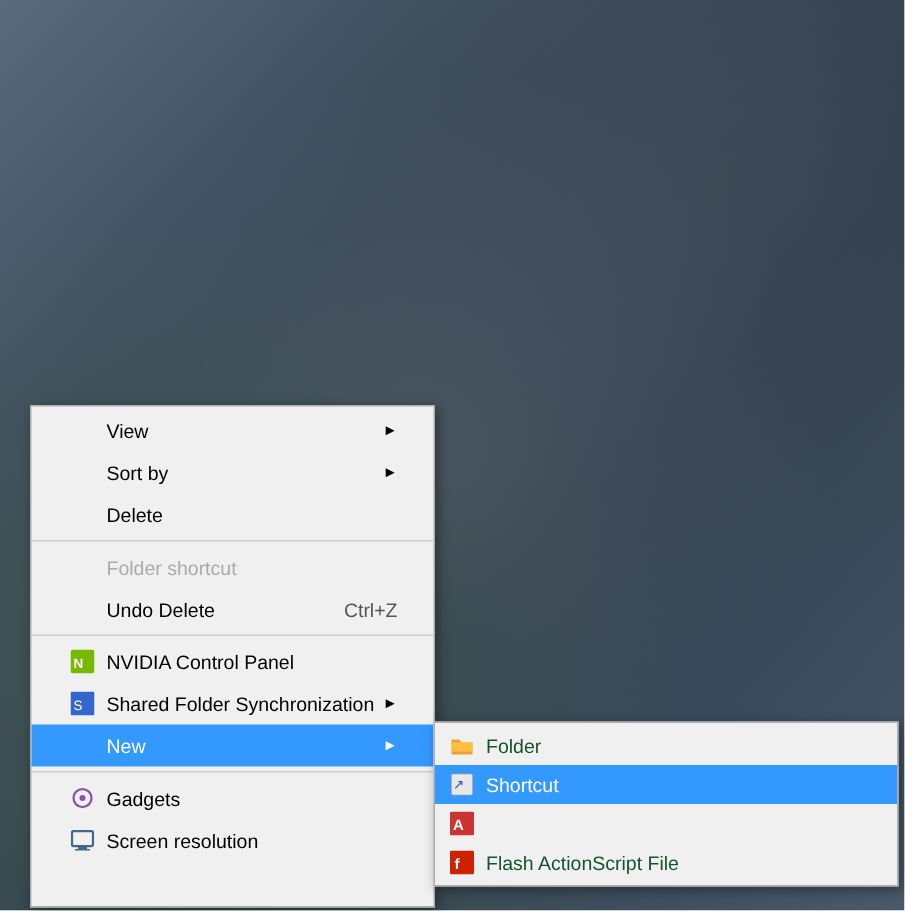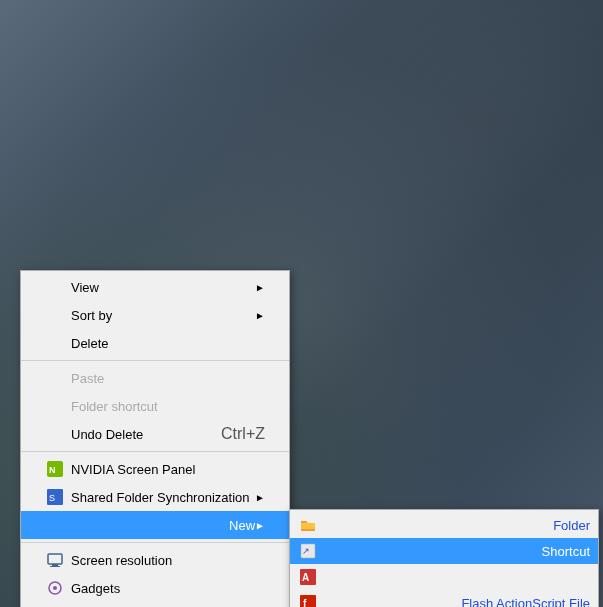--- a/index.html
+++ b/index.html
@@ -71,21 +71,21 @@
       justify-content: center;
       font-size: 14px;
     }
 
     .menu-item .label {
       flex: 1;
     }
 
     .menu-item .shortcut {
       color: #555;
-      font-size: 16px;
+      font-size: 13px;
       margin-left: 36px;
     }
 
     .menu-item .arrow {
       margin-left: auto;
       font-size: 10px;
     }
 
     .menu-separator {
       height: 1px;
@@ -105,21 +105,21 @@
       padding: 2px 0;
       z-index: 20;
     }
 
     .submenu-item {
       display: flex;
       align-items: center;
       padding: 3px 8px;
       cursor: default;
       white-space: nowrap;
-      color: #1d4ed8;
+      color: #14532d;
       min-height: 22px;
     }
 
     .submenu-item .icon {
       width: 20px;
       height: 20px;
       margin-right: 6px;
       flex-shrink: 0;
       display: flex;
       align-items: center;
@@ -156,24 +156,20 @@
     <span class="arrow">►</span>
   </div>
 
   <div class="menu-item">
     <span class="icon"></span>
     <span class="label">Delete</span>
   </div>
 
   <div class="menu-separator"></div>
 
-  <div class="menu-item disabled">
-    <span class="icon"></span>
-    <span class="label">Paste</span>
-  </div>
 
   <div class="menu-item disabled">
     <span class="icon"></span>
     <span class="label">Folder shortcut</span>
   </div>
 
   <div class="menu-item">
     <span class="icon"></span>
     <span class="label">Undo Delete</span>
     <span class="shortcut">Ctrl+Z</span>
@@ -181,35 +177,35 @@
 
   <div class="menu-separator"></div>
 
   <div class="menu-item">
     <span class="icon icon-nvidia">
       <svg width="16" height="16" viewBox="0 0 16 16">
           <rect width="16" height="16" rx="2" fill="#76b900"></rect>
           <text x="2" y="12" font-size="9" fill="white" font-weight="bold">N</text>
         </svg>
     </span>
-    <span class="label">NVIDIA Screen Panel</span>
+    <span class="label">NVIDIA Control Panel</span>
   </div>
 
   <div class="menu-item">
     <span class="icon icon-shared">
       <svg width="16" height="16" viewBox="0 0 16 16">
           <rect width="16" height="16" rx="1" fill="#3366cc"></rect>
           <text x="2" y="12" font-size="9" fill="white">S</text>
         </svg>
     </span>
     <span class="label">Shared Folder Synchronization</span>
     <span class="arrow">►</span>
   </div>
 
-  <div class="menu-item active" style="position:relative;text-align:right;">
+  <div class="menu-item active" style="position:relative;">
     <span class="icon"></span>
     <span class="label">New</span>
     <span class="arrow">►</span>
 
     <div class="submenu">
 
       <div class="submenu-item">
         <span class="icon icon-folder">
           <svg width="16" height="16" viewBox="0 0 16 16">
               <path d="M1 4h5l2 2h7v8H1z" fill="#f0a030"></path>
@@ -245,42 +241,42 @@
               <text x="3" y="12" font-size="10" fill="white" font-weight="bold">f</text>
             </svg>
         </span>
         <span class="label">Flash ActionScript File</span>
       </div>
 
     </div>
   </div>
 
   <div class="menu-separator"></div>
+
+  <div class="menu-item">
+    <span class="icon icon-gadgets">
+      <svg width="16" height="16" viewBox="0 0 16 16">
+          <circle cx="8" cy="8" r="6" fill="none" stroke="#8855aa" stroke-width="1.5"></circle>
+          <circle cx="8" cy="8" r="2" fill="#8855aa"></circle>
+        </svg>
+    </span>
+    <span class="label">Gadgets</span>
+  </div>
 
   <div class="menu-item">
     <span class="icon icon-screen">
       <svg width="16" height="16" viewBox="0 0 16 16">
           <rect x="1" y="2" width="14" height="10" rx="1" fill="none" stroke="#446688" stroke-width="1.5"></rect>
           <rect x="5" y="12" width="6" height="2" fill="#446688"></rect>
           <rect x="3" y="14" width="10" height="1" fill="#446688"></rect>
         </svg>
     </span>
     <span class="label">Screen resolution</span>
   </div>
 
   <div class="menu-item">
-    <span class="icon icon-gadgets">
-      <svg width="16" height="16" viewBox="0 0 16 16">
-          <circle cx="8" cy="8" r="6" fill="none" stroke="#8855aa" stroke-width="1.5"></circle>
-          <circle cx="8" cy="8" r="2" fill="#8855aa"></circle>
-        </svg>
-    </span>
-    <span class="label">Gadgets</span>
-  </div>
-
-  <div class="menu-item">
     <span class="icon icon-personalize">
       
     </span>
 
   </div>
 
 </div>
 
 </body></html>

